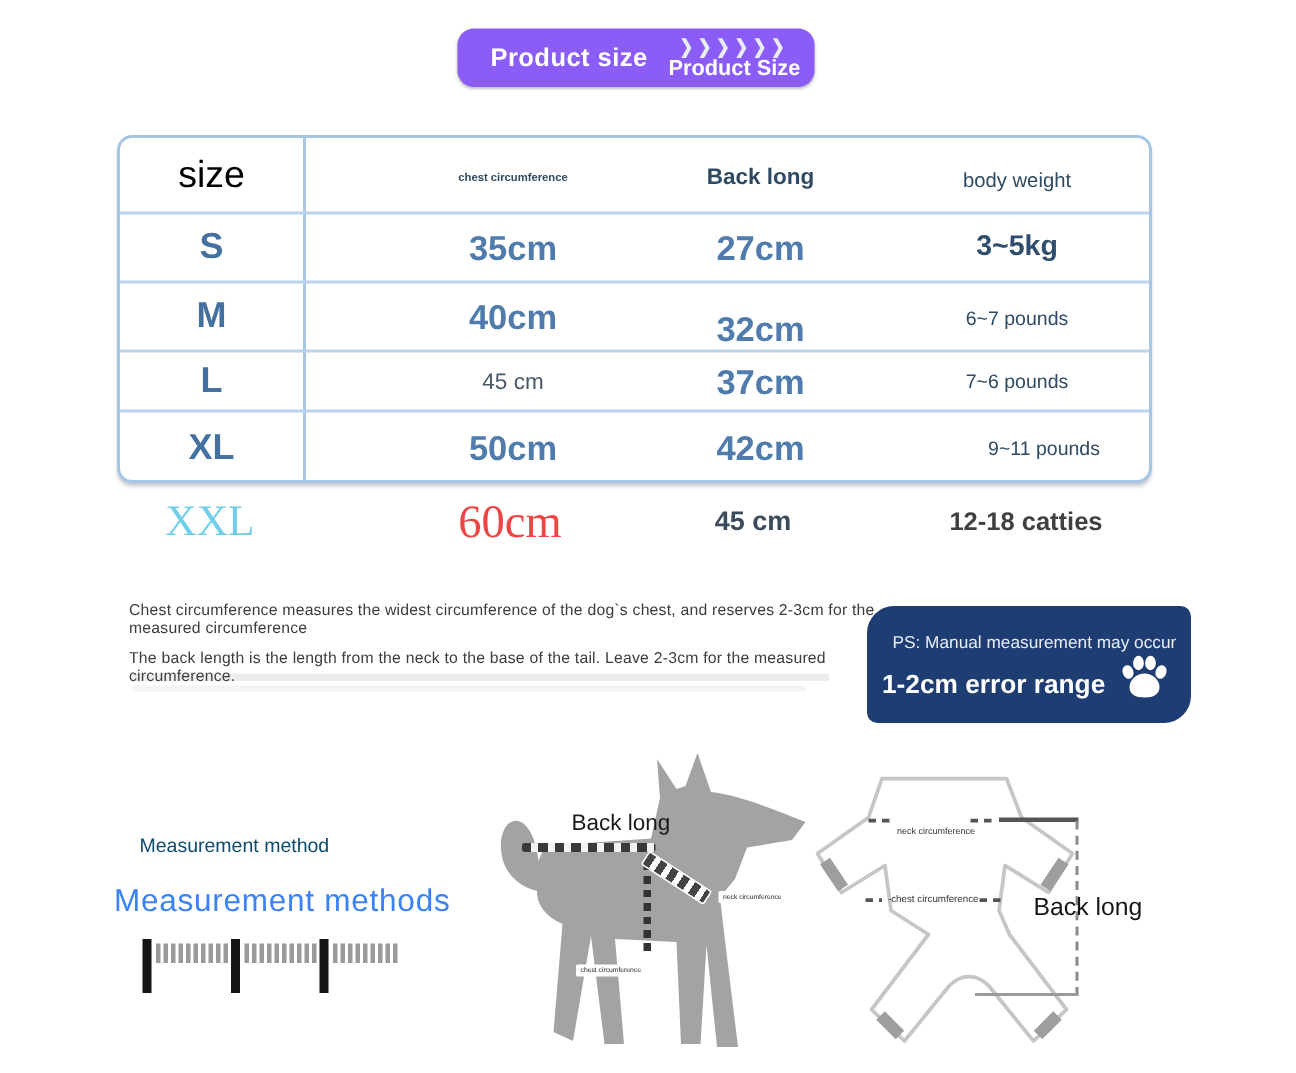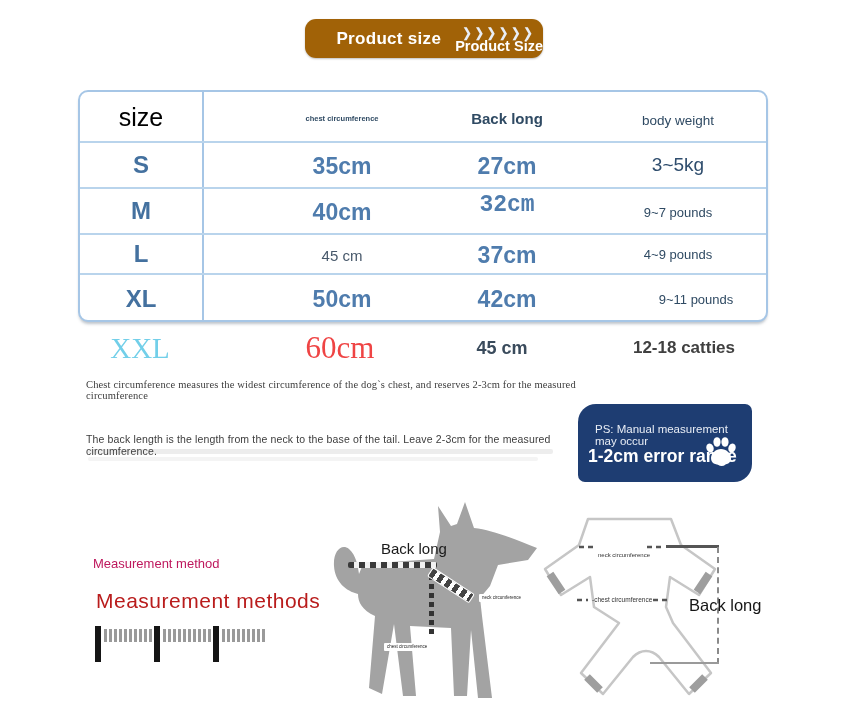--- a/index.html
+++ b/index.html
@@ -2,63 +2,63 @@
 <html><head>
 <meta charset="utf-8">
 <style>
   html,body{margin:0;padding:0;background:#fff;}
   body{font-family:"Liberation Sans", sans-serif;}
   #stage{position:relative;width:864px;height:715px;background:#ffffff;overflow:hidden;}
   .abs{position:absolute;}
   .ctr{transform:translate(-50%,-50%);white-space:nowrap;}
 
   
-  .banner{left:305px;top:19px;width:238px;height:39px;background:#a16207;border-radius:11px;
-          display:flex;align-items:center;justify-content:flex-end;box-shadow:0 1px 2px rgba(0,0,0,.25);}
+  .banner{left:305px;top:19px;width:238px;height:39px;background:#8b5cf6;border-radius:11px;
+          display:flex;align-items:center;justify-content:flex-start;box-shadow:0 1px 2px rgba(0,0,0,.25);}
   .banner-left{color:#ffffff;font-size:17px;font-weight:700;margin-left:22px;letter-spacing:.3px;}
   .banner-right{display:flex;flex-direction:column;align-items:center;margin-left:14px;margin-top:3px;}
   .chevrons{color:#e9eef6;font-size:11px;font-weight:700;letter-spacing:3px;line-height:10px;transform:scaleY(1.15);}
   .banner-right-label{color:#ffffff;font-size:14.5px;font-weight:700;margin-top:1px;}
 
   
   .size-table{left:78px;top:90px;width:690px;height:232px;border:2px solid #a6c6e6;border-radius:10px;
               background:#fff;box-sizing:border-box;box-shadow:0 3px 3px -1px rgba(110,125,140,.45);}
   .v-divider{position:absolute;left:122px;top:0;bottom:0;width:2px;background:#a6c6e6;}
   .t-row{position:absolute;left:0;right:0;}
   .row-line{position:absolute;left:0;right:0;height:2px;background:#b9d4ec;}
   .cell{position:absolute;transform:translate(-50%,-50%);white-space:nowrap;}
   .h-size{font-size:25px;color:#000000;font-weight:500;}
   .h-chest{font-size:7.5px;color:#2f4a63;font-weight:600;}
   .h-back{font-size:15px;color:#2f4a63;font-weight:600;}
   .h-weight{font-size:13.5px;color:#2f4a63;font-weight:500;}
   .sz{font-size:24px;color:#44719f;font-weight:600;}
   .big-val{font-size:23px;color:#4f7cad;font-weight:600;}
   .small-val{font-size:15px;color:#48596b;font-weight:500;}
-  .weight-kg{font-size:19px;color:#2f4d6d;font-weight:400;}
+  .weight-kg{font-size:19px;color:#2f4d6d;font-weight:700;}
   .weight-lb{font-size:13px;color:#2f4a63;font-weight:500;}
 
   
   .xxl-size{font-family:"Liberation Serif", serif;font-size:29px;color:#72cfe9;font-weight:400;}
   .xxl-chest{font-family:"Liberation Serif", serif;font-size:31px;color:#ef4444;font-weight:400;}
   .xxl-back{font-size:18px;color:#3a4b5c;font-weight:600;}
   .xxl-weight{font-size:17px;color:#404040;font-weight:700;}
 
   
   .note{left:86px;width:500px;font-size:10.5px;color:#3c3c3c;letter-spacing:.15px;}
   .ghost{background:rgba(110,110,110,.12);border-radius:2px;}
 
   
-  .ps-box{left:578px;top:404px;width:174px;height:78px;background:#1e3d72;border-radius:18px 7px 18px 7px;}
+  .ps-box{left:578px;top:404px;width:216px;height:78px;background:#1e3d72;border-radius:18px 7px 18px 7px;}
   .ps-line1{position:absolute;left:17px;top:19px;color:#e8edf5;font-size:11.5px;font-weight:500;}
   .ps-line2{position:absolute;left:10px;top:42px;color:#ffffff;font-size:17.5px;font-weight:600;}
   .paw{position:absolute;right:14px;top:32px;}
 
   
-  .m-title{left:93px;top:556px;font-size:13px;color:#be185d;}
-  .m-sub{left:96px;top:589px;font-size:21px;color:#b91c1c;letter-spacing:.5px;}
+  .m-title{left:93px;top:556px;font-size:13px;color:#0c4a6e;}
+  .m-sub{left:76px;top:589px;font-size:21px;color:#3b82f6;letter-spacing:.5px;}
   .ruler{left:95px;top:626px;height:37px;display:flex;align-items:flex-start;}
   .tick-tall{width:6px;height:36px;background:#151515;margin-right:3px;}
   .tick-short{width:2.5px;height:13px;background:#9a9a9a;margin-right:2.5px;margin-top:3px;}
 
   
   .dog-backlong{left:381px;top:540px;font-size:15px;color:#1a1a1a;}
   .dash-back{left:348px;top:562px;width:89px;height:6px;
              background:repeating-linear-gradient(90deg,#3a3a3a 0 6px,#f2f2f2 6px 11px);border-radius:2px;}
   .dash-vert{left:429px;top:575px;width:5px;height:62px;
              background:repeating-linear-gradient(180deg,#333 0 5px,rgba(0,0,0,0) 5px 9px);}
@@ -104,49 +104,49 @@
       <span class="cell sz" style="left:61px;top:23px;">S</span>
       <span class="cell big-val" style="left:262px;top:24px;text-align:right;">35cm</span>
       <span class="cell big-val" style="left:427px;top:24px;">27cm</span>
       <span class="cell weight-kg" style="left:598px;top:23px;">3~5kg</span>
     </div>
     <div class="row-line" style="top:95px;"></div>
 
     <div class="t-row" style="top:96px;height:46px;">
       <span class="cell sz" style="left:61px;top:23px;">M</span>
       <span class="cell big-val" style="left:262px;top:24px;">40cm</span>
-      <span class="cell big-val" style="left:427px;top:17px;font-family:Liberation Mono, monospace;">32cm</span>
-      <span class="cell weight-lb" style="left:598px;top:24px;">9~7 pounds</span>
+      <span class="cell big-val" style="left:427px;top:32px;">32cm</span>
+      <span class="cell weight-lb" style="left:598px;top:24px;">6~7 pounds</span>
     </div>
     <div class="row-line" style="top:141px;"></div>
 
     <div class="t-row" style="top:142px;height:40px;">
       <span class="cell sz" style="left:61px;top:20px;">L</span>
       <span class="cell small-val" style="left:262px;top:21px;">45 cm</span>
       <span class="cell big-val" style="left:427px;top:21px;">37cm</span>
-      <span class="cell weight-lb" style="left:598px;top:20px;">4~9 pounds</span>
+      <span class="cell weight-lb" style="left:598px;top:20px;">7~6 pounds</span>
     </div>
     <div class="row-line" style="top:181px;"></div>
 
     <div class="t-row" style="top:182px;height:61px;">
       <span class="cell sz" style="left:61px;top:25px;">XL</span>
       <span class="cell big-val" style="left:262px;top:25px;">50cm</span>
       <span class="cell big-val" style="left:427px;top:25px;">42cm</span>
       <span class="cell weight-lb" style="left:616px;top:25px;">9~11 pounds</span>
     </div>
   </div>
 
   <div>
     <span class="abs ctr xxl-size" style="left:140px;top:348px;">XXL</span>
     <span class="abs ctr xxl-chest" style="left:340px;top:348px;">60cm</span>
     <span class="abs ctr xxl-back" style="left:502px;top:348px;">45 cm</span>
     <span class="abs ctr xxl-weight" style="left:684px;top:348px;">12-18 catties</span>
   </div>
 
-  <div class="abs note" style="top:379px;font-family:Liberation Serif, serif;">Chest circumference measures the widest circumference of the dog`s chest, and reserves 2-3cm for the measured circumference</div>
+  <div class="abs note" style="top:401px;">Chest circumference measures the widest circumference of the dog`s chest, and reserves 2-3cm for the measured circumference</div>
   <div class="abs note" style="top:433px;">The back length is the length from the neck to the base of the tail. Leave 2-3cm for the measured circumference.</div>
   <div class="abs ghost" style="left:88px;top:449px;width:465px;height:5px;"></div>
   <div class="abs ghost" style="left:88px;top:457px;width:450px;height:4px;opacity:.6;"></div>
 
   <div class="abs ps-box">
     <span class="ps-line1">PS: Manual measurement may occur</span>
     <span class="ps-line2">1-2cm error range</span>
     <svg class="paw" width="34" height="32" viewBox="0 0 34 32">
       <ellipse cx="6" cy="12" rx="3.6" ry="4.6" fill="#fff" transform="rotate(-20 6 12)"></ellipse>
       <ellipse cx="13" cy="6" rx="3.6" ry="4.8" fill="#fff"></ellipse>

